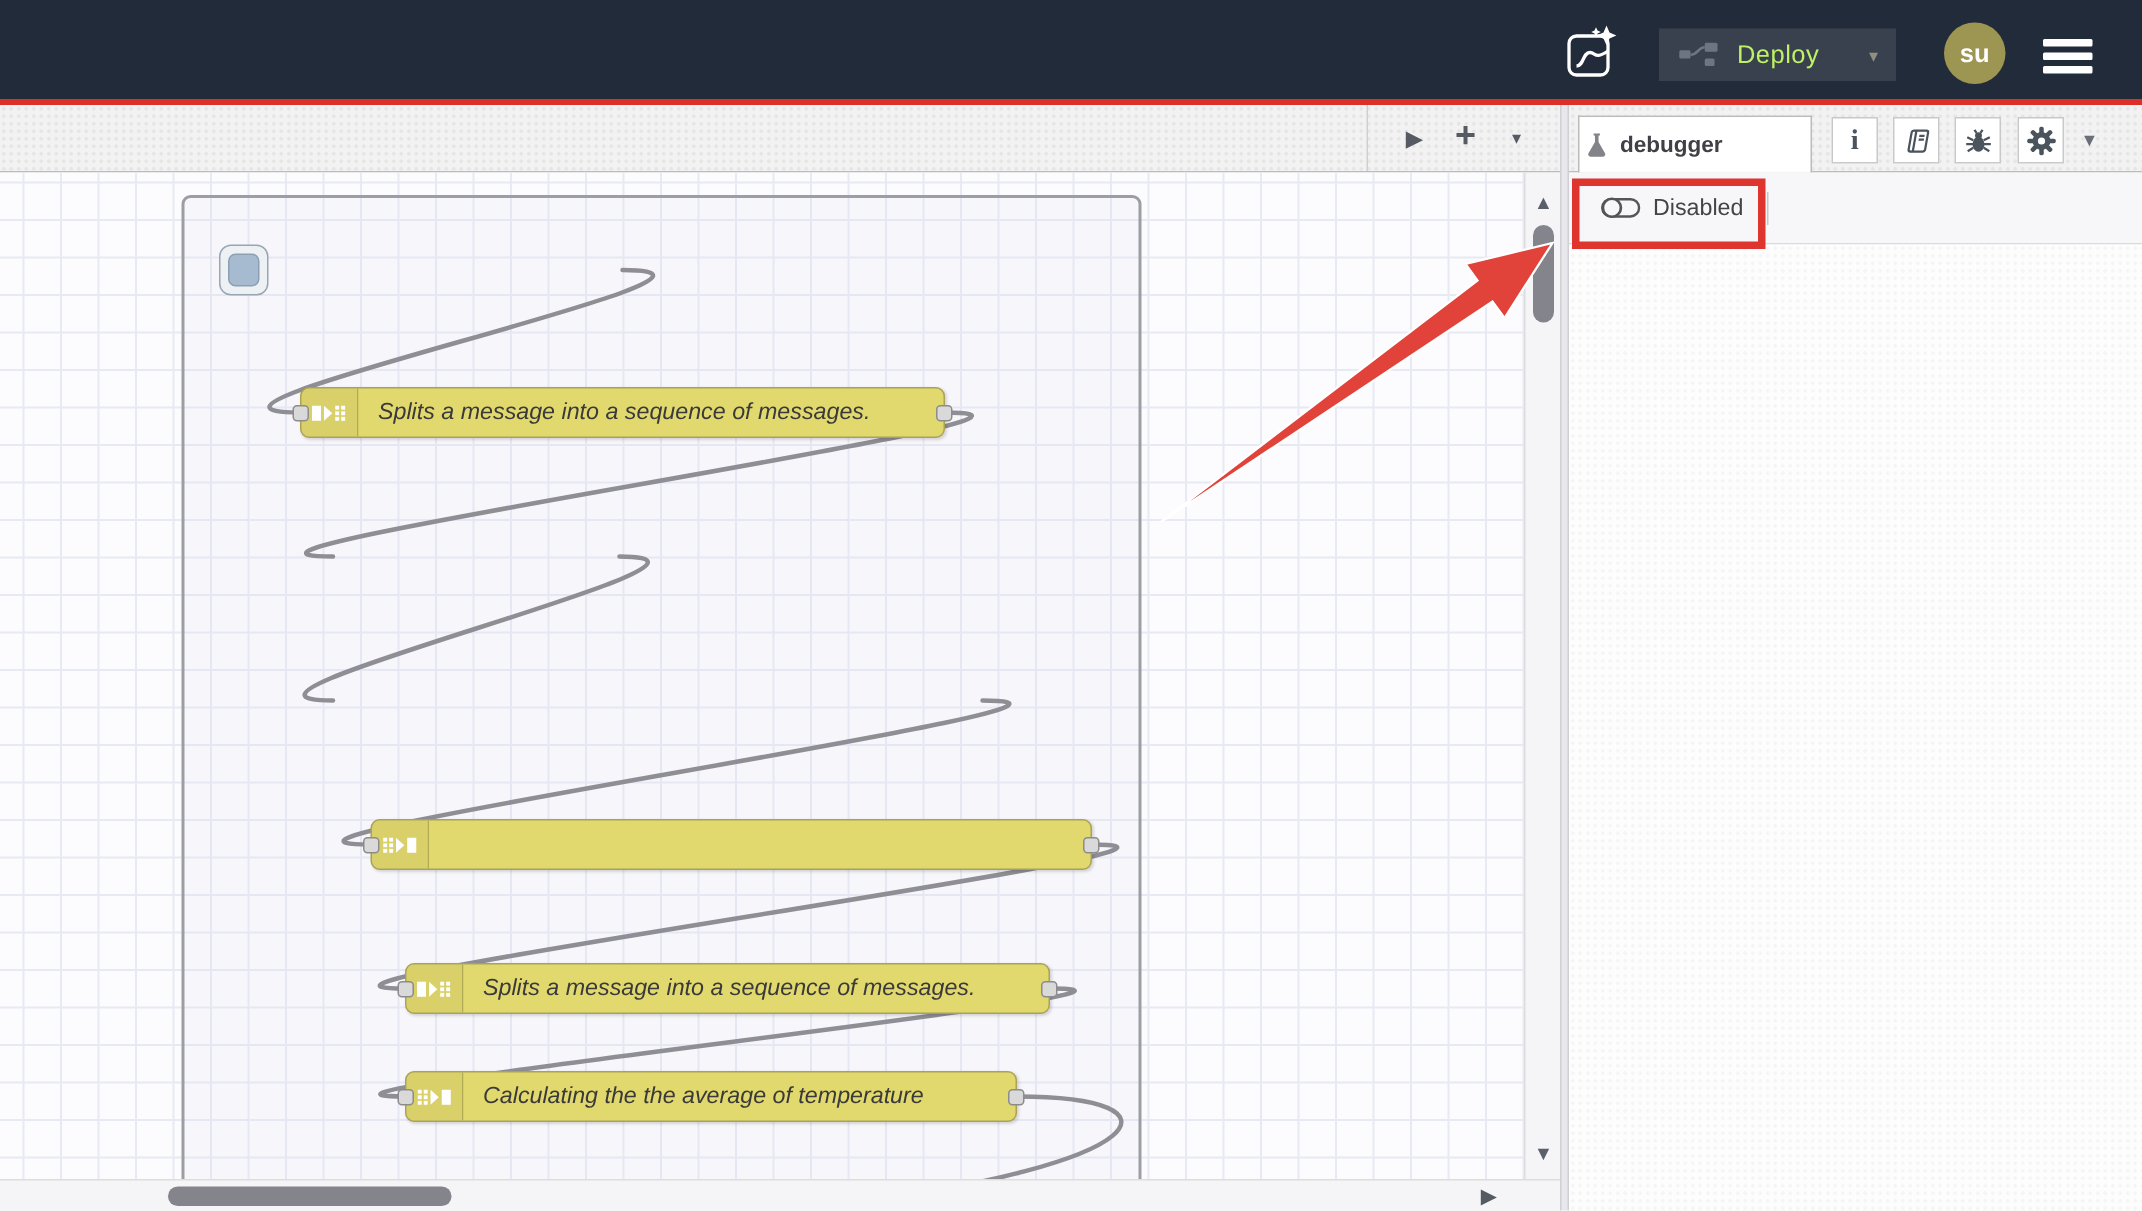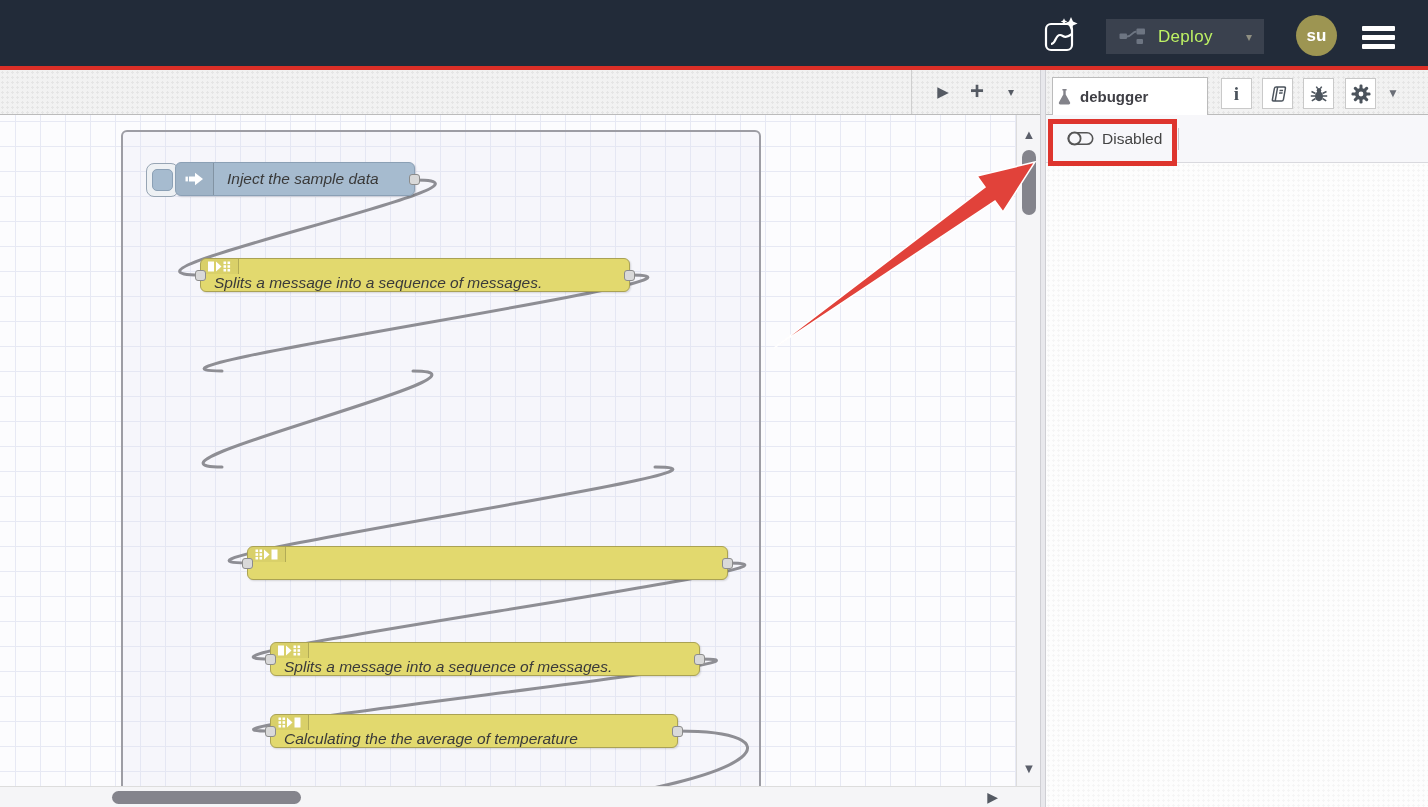--- a/index.html
+++ b/index.html
@@ -39,21 +39,21 @@
   #canvas { position:absolute; left:0; top:115px; width:1016px; height:671px; overflow:hidden;
     background-color:#fcfcfe;
     background-image:linear-gradient(to right,#e7e9f4 1px,transparent 1px),
                      linear-gradient(to bottom,#e7e9f4 1px,transparent 1px);
     background-size:25px 25px; background-position:15px 6px; }
   .group-box { position:absolute; left:121px; top:15px; width:640px; height:900px;
     border:2px solid #9d9da4; border-radius:6px; background:rgba(219,223,239,0.18); }
   #wires { position:absolute; left:0; top:0; }
   .node { position:absolute; height:34px; border-radius:6px; display:flex; align-items:stretch;
     border:1px solid #a89f52; box-shadow:1px 1px 2px rgba(0,0,0,0.14); cursor:pointer; }
-  .node.yellow { background:#e2d96e; border-color:#aaa254;flex-direction:column; }
+  .node.yellow { background:#e2d96e; border-color:#aaa254; }
   .node.blue { background:#a6bbcf; border-color:#8ba0b5; }
   .icon-region { width:38px; display:flex; align-items:center; justify-content:center;
     background:rgba(0,0,0,0.04); border-right:1px solid rgba(0,0,0,0.18);
     border-radius:5px 0 0 5px; }
   .node .label { display:flex; align-items:center; padding:0 14px 0 13px; font-style:italic;
     font-size:15.5px; color:#3a3a3a; white-space:nowrap; }
   .port { position:absolute; width:11px; height:11px; background:#d9d9d9; border:1px solid #8c8c8c;
     border-radius:3px; top:11px; cursor:crosshair; }
   .port.in { left:-6px; } .port.out { right:-6px; }
   .inject-button { position:absolute; left:146px; top:48px; width:33px; height:34px;
@@ -156,30 +156,20 @@
         <path d="M728 448 C863 448, 135 544, 270 544"></path>
         <path d="M700 544 C830 544, 140 616, 270 616"></path>
         <path d="M678 616 C795 616, 770 662, 560 688"></path>
       </g>
     </svg>
 
     <div class="inject-button">
       <div class="inner"></div>
     </div>
 
-    <div class="node blue" style="left:175px;top:47px;width:240px">
-      <span class="icon-region">
-        <svg width="20" height="18" viewBox="0 0 20 18" fill="#fff">
-          <path d="M4 6.6 h6 v-3.8 l8 6.2 -8 6.2 v-3.8 h-6 z"></path>
-          <rect x="0.5" y="6.6" width="2.4" height="4.8"></rect>
-        </svg>
-      </span>
-      <span class="label">Inject the sample data</span>
-      <span class="port out"></span>
-    </div>
 
     <div class="node yellow" style="left:200px;top:143px;width:430px">
       <span class="port in"></span>
       <span class="icon-region">
         <svg width="23" height="15" viewBox="0 0 23 15" fill="#fff">
           <rect x="0" y="2.5" width="6" height="10"></rect>
           <path d="M8 2.5 l5.5 5 -5.5 5 z"></path>
           <rect x="15.5" y="2.5" width="2.6" height="2.6"></rect>
             <rect x="19.5" y="2.5" width="2.6" height="2.6"></rect>
           <rect x="15.5" y="6.2" width="2.6" height="2.6"></rect>

